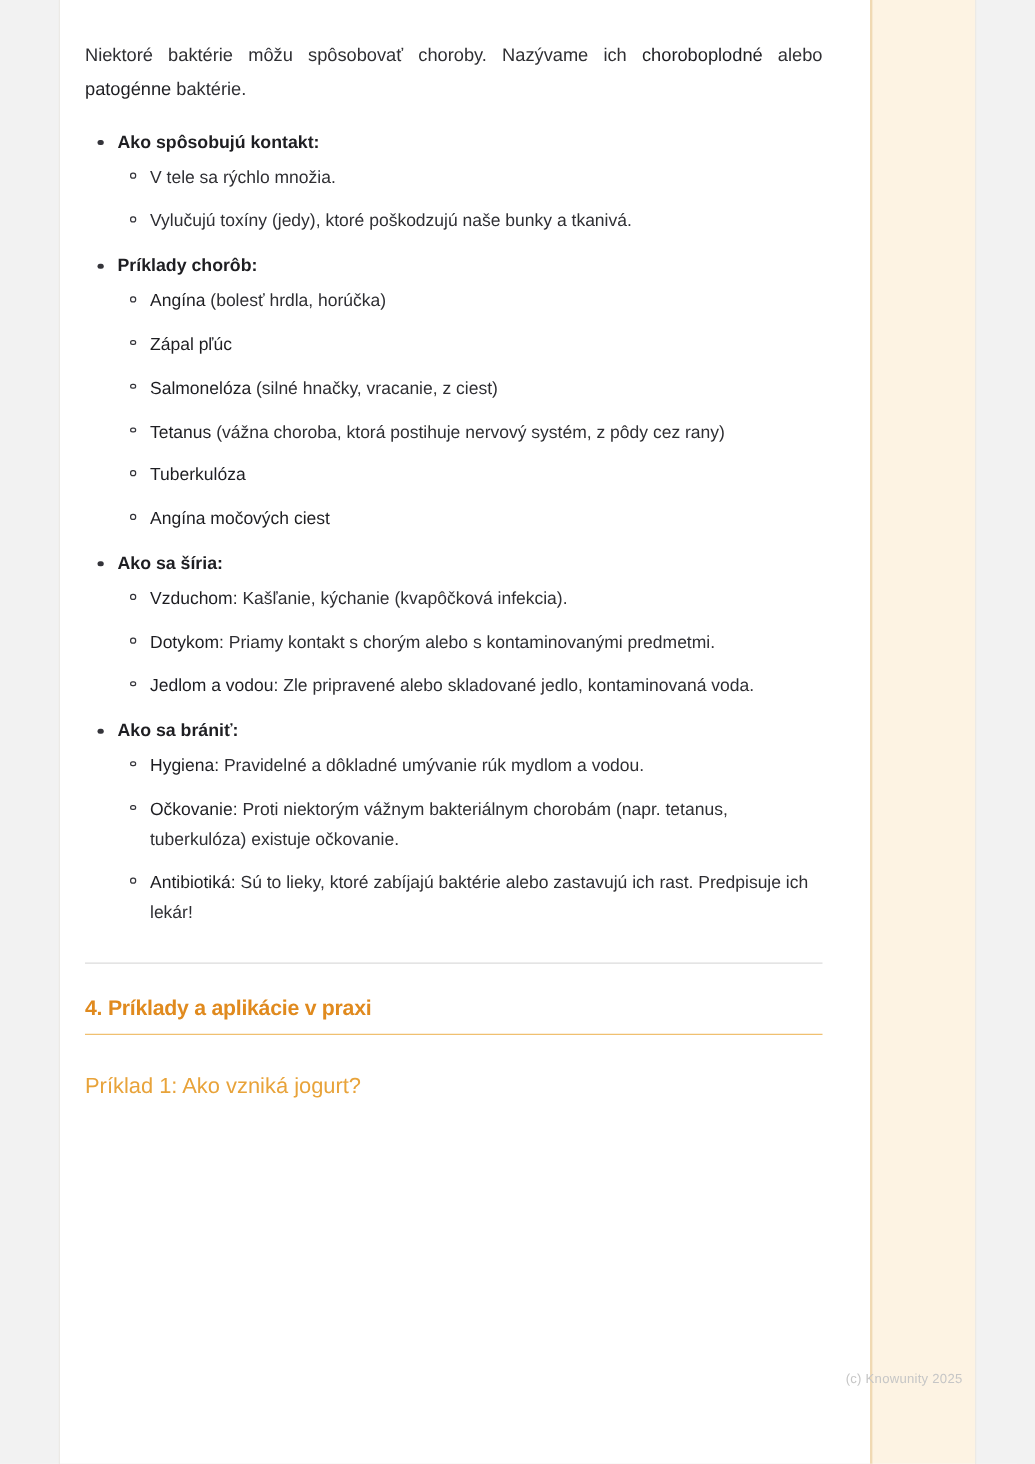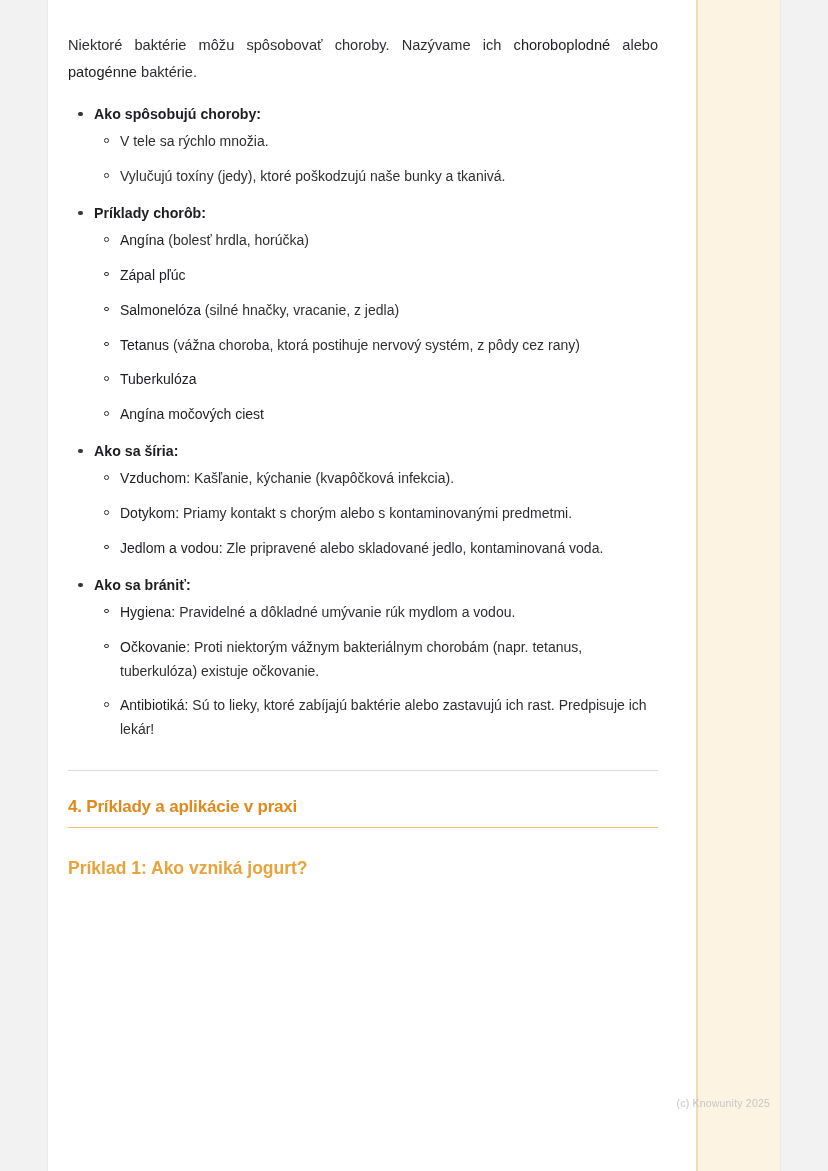--- a/index.html
+++ b/index.html
@@ -128,21 +128,21 @@
     letter-spacing: -0.2px;
   }
   .section-rule {
     border: none;
     border-top: 1.5px solid #f0c070;
     margin: 0 0 30px 0;
     width: 100%;
   }
   h3.subsection {
     font-size: 17.5px;
-    font-weight: 700;
+    font-weight: 400;
     color: #e8a33a;
     margin: 0;
   }
 
   .watermark {
     position: absolute;
     right: 10px;
     bottom: 62px;
     font-size: 10.5px;
     color: #c6c6c6;
@@ -160,33 +160,33 @@
 
   <div class="content">
 
     <p class="intro">
       <span>Niektoré baktérie môžu spôsobovať choroby. Nazývame ich </span><strong>choroboplodné</strong><span> alebo </span><strong>patogénne</strong><span> baktérie.</span>
     </p>
 
     <ul class="lvl1">
 
       <li class="bullet1">
-        <div class="head1">Ako spôsobujú choroby:</div>
+        <div class="head1">Ako spôsobujú kontakt:</div>
         <ul class="lvl2">
           <li class="bullet2"><strong></strong><span>V tele sa rýchlo množia.</span></li>
           <li class="bullet2"><strong></strong><span>Vylučujú toxíny (jedy), ktoré poškodzujú naše bunky a tkanivá.</span></li>
         </ul>
       </li>
 
       <li class="bullet1">
         <div class="head1">Príklady chorôb:</div>
         <ul class="lvl2">
           <li class="bullet2"><strong>Angína</strong><span> (bolesť hrdla, horúčka)</span></li>
           <li class="bullet2"><strong>Zápal pľúc</strong><span></span></li>
-          <li class="bullet2"><strong>Salmonelóza</strong><span> (silné hnačky, vracanie, z jedla)</span></li>
+          <li class="bullet2"><strong>Salmonelóza</strong><span> (silné hnačky, vracanie, z ciest)</span></li>
           <li class="bullet2"><strong>Tetanus</strong><span> (vážna choroba, ktorá postihuje nervový systém, z pôdy cez rany)</span></li>
           <li class="bullet2"><strong>Tuberkulóza</strong><span></span></li>
           <li class="bullet2"><strong>Angína močových ciest</strong><span></span></li>
         </ul>
       </li>
 
       <li class="bullet1">
         <div class="head1">Ako sa šíria:</div>
         <ul class="lvl2">
           <li class="bullet2"><strong>Vzduchom:</strong><span> Kašľanie, kýchanie (kvapôčková infekcia).</span></li>

